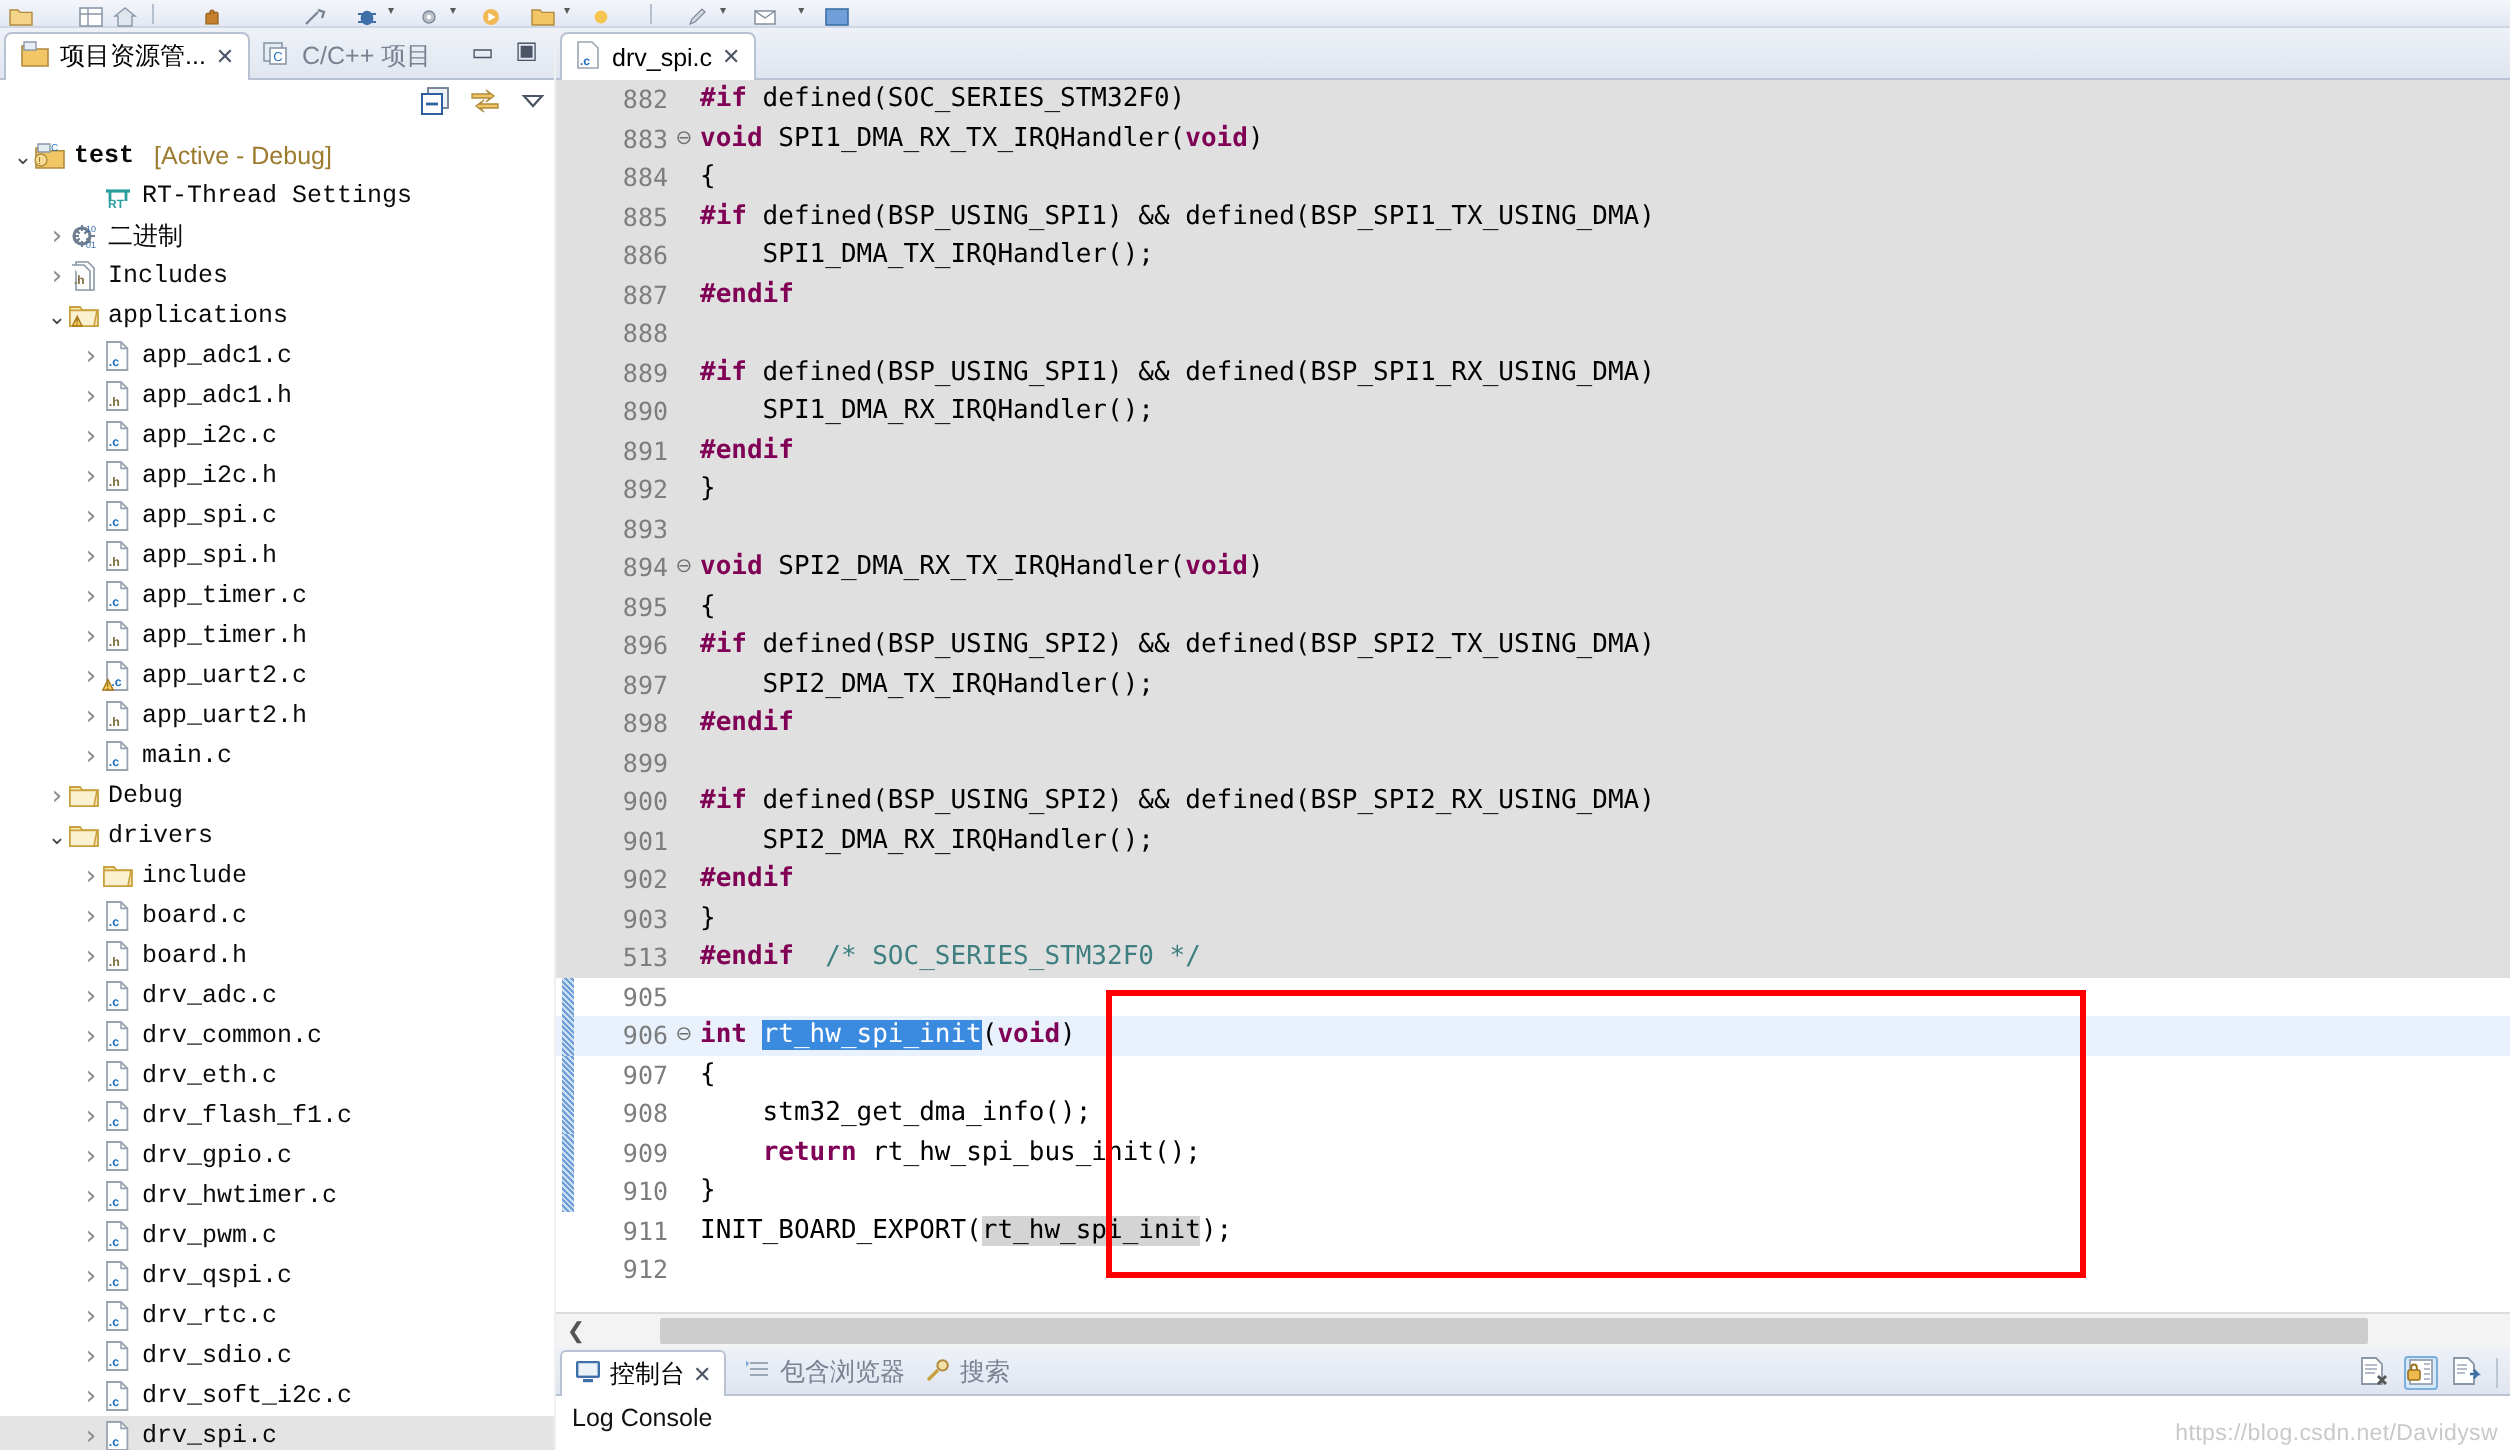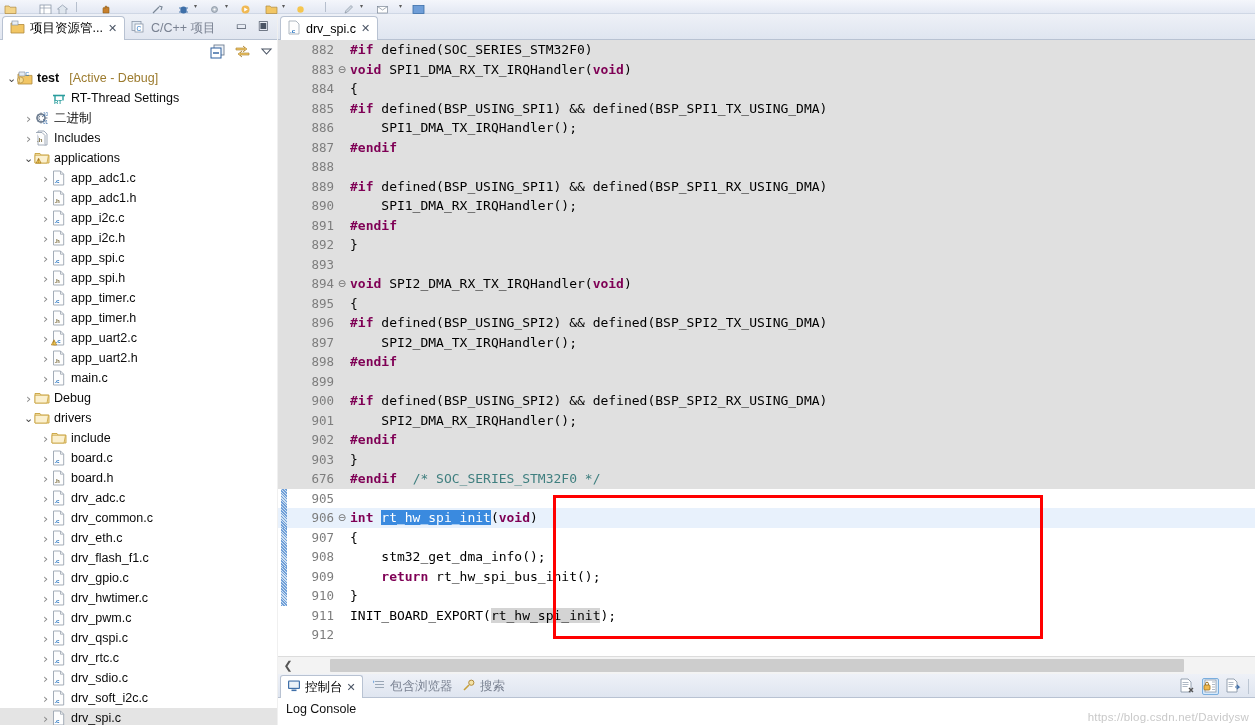--- a/index.html
+++ b/index.html
@@ -61,21 +61,21 @@
     white-space: nowrap; cursor: default;
   }
   .trow.sel { background: #e4e4e4; }
   .arrow {
     width: 11px; height: 11px; flex: 0 0 11px; position: relative;
     color: #8a8a8a; font-size: 9px; line-height: 11px; text-align: center;
     font-family: "DejaVu Sans", sans-serif;
   }
   .arrow.none { color: transparent; }
   .ficon { width: 16px; height: 16px; flex: 0 0 16px; margin-right: 4px; position: relative; }
-  .tlabel { font-size: 12.5px; }
+  .tlabel { font-size: 12.5px; font-family: Liberation Mono, monospace; }
   .tlabel.bold { font-weight: bold; }
   .tsuffix { color: #9c7b2e; font-weight: normal; margin-left: 10px; }
 
   
   .editor {
     position: absolute; left: 278px; top: 14px; width: 977px; height: 660px;
     background: #ffffff;
   }
   .ed-tabbar {
     position: relative; width: 977px; height: 26px;
@@ -648,21 +648,21 @@
           <div class="cline inactive-bg"><span class="gutter">894</span><span class="fold">⊖</span><span class="ctext"><span class="k-kw">void</span> SPI2_DMA_RX_TX_IRQHandler(<span class="k-kw">void</span>)</span></div>
           <div class="cline inactive-bg"><span class="gutter">895</span><span class="fold"></span><span class="ctext">{</span></div>
           <div class="cline inactive-bg"><span class="gutter">896</span><span class="fold"></span><span class="ctext"><span class="k-pp">#if</span> defined(BSP_USING_SPI2) &amp;&amp; defined(BSP_SPI2_TX_USING_DMA)</span></div>
           <div class="cline inactive-bg"><span class="gutter">897</span><span class="fold"></span><span class="ctext">    SPI2_DMA_TX_IRQHandler();</span></div>
           <div class="cline inactive-bg"><span class="gutter">898</span><span class="fold"></span><span class="ctext"><span class="k-pp">#endif</span></span></div>
           <div class="cline inactive-bg"><span class="gutter">899</span><span class="fold"></span><span class="ctext"></span></div>
           <div class="cline inactive-bg"><span class="gutter">900</span><span class="fold"></span><span class="ctext"><span class="k-pp">#if</span> defined(BSP_USING_SPI2) &amp;&amp; defined(BSP_SPI2_RX_USING_DMA)</span></div>
           <div class="cline inactive-bg"><span class="gutter">901</span><span class="fold"></span><span class="ctext">    SPI2_DMA_RX_IRQHandler();</span></div>
           <div class="cline inactive-bg"><span class="gutter">902</span><span class="fold"></span><span class="ctext"><span class="k-pp">#endif</span></span></div>
           <div class="cline inactive-bg"><span class="gutter">903</span><span class="fold"></span><span class="ctext">}</span></div>
-          <div class="cline inactive-bg"><span class="gutter">676</span><span class="fold"></span><span class="ctext"><span class="k-pp">#endif</span>  <span class="k-cm">/* SOC_SERIES_STM32F0 */</span></span></div>
+          <div class="cline inactive-bg"><span class="gutter">513</span><span class="fold"></span><span class="ctext"><span class="k-pp">#endif</span>  <span class="k-cm">/* SOC_SERIES_STM32F0 */</span></span></div>
           <div class="cline"><span class="chmark"></span><span class="gutter">905</span><span class="fold"></span><span class="ctext"></span></div>
           <div class="cline hl-row"><span class="chmark"></span><span class="gutter">906</span><span class="fold">⊖</span><span class="ctext"><span class="k-kw">int</span> <span class="sel-tok">rt_hw_spi_init</span>(<span class="k-kw">void</span>)</span></div>
           <div class="cline"><span class="chmark"></span><span class="gutter">907</span><span class="fold"></span><span class="ctext">{</span></div>
           <div class="cline"><span class="chmark"></span><span class="gutter">908</span><span class="fold"></span><span class="ctext">    stm32_get_dma_info();</span></div>
           <div class="cline"><span class="chmark"></span><span class="gutter">909</span><span class="fold"></span><span class="ctext">    <span class="k-kw">return</span> rt_hw_spi_bus_init();</span></div>
           <div class="cline"><span class="chmark"></span><span class="gutter">910</span><span class="fold"></span><span class="ctext">}</span></div>
           <div class="cline"><span class="gutter">911</span><span class="fold"></span><span class="ctext">INIT_BOARD_EXPORT(<span class="gray-tok">rt_hw_spi_init</span>);</span></div>
           <div class="cline"><span class="gutter">912</span><span class="fold"></span><span class="ctext"></span></div>
         </div>
 

